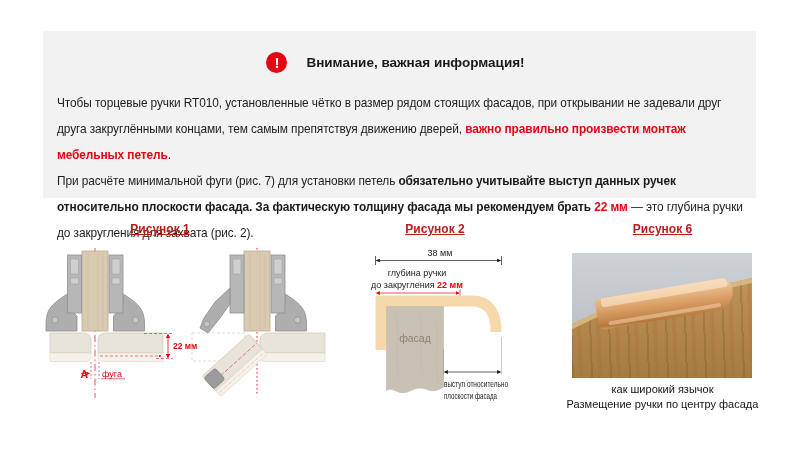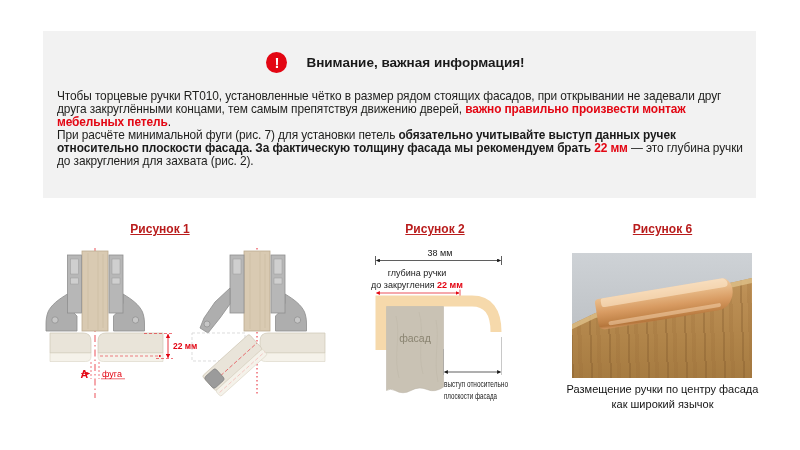--- a/index.html
+++ b/index.html
@@ -11,21 +11,21 @@
   .page{position:relative;width:800px;height:450px;background:#fff;overflow:hidden;}
 
   
   .notice{position:absolute;left:43px;top:31px;width:713px;height:167px;background:#f2f2f2;}
   .notice-head{display:flex;align-items:center;justify-content:center;gap:11px;padding-top:16px;}
   .warn{
     width:21px;height:21px;border-radius:50%;background:#e30613;color:#fff;
     font-weight:700;font-size:15px;line-height:21px;text-align:center;flex:0 0 auto;
   }
   .title{margin:8px;font-size:13.5px;font-weight:700;color:#1a1a1a;}
-  .notice-body{margin:12px 12px 0 14px;font-size:11.9px;line-height:13px;letter-spacing:-0.1px;text-align:left;}
+  .notice-body{margin:12px 12px 0 14px;font-size:11.9px;line-height:26px;letter-spacing:-0.1px;text-align:left;}
   .notice-body p{margin:0;}
   .b{font-weight:700;color:#1a1a1a;}
   .rb{font-weight:700;color:#e30613;}
 
   
   .cap{position:absolute;top:222px;font-size:12px;font-weight:700;color:#b91c1c;text-align:center;text-decoration:underline;}
 
   
   svg{font-family:"Liberation Sans","DejaVu Sans",sans-serif;}
   .fig1{position:absolute;left:40px;top:246px;}
@@ -159,17 +159,17 @@
     <text x="84" y="141" font-size="8.6" class="t-blk" textLength="64" lengthAdjust="spacingAndGlyphs">выступ относительно</text>
     <text x="84" y="153" font-size="8.6" class="t-blk" textLength="53" lengthAdjust="spacingAndGlyphs">плоскости фасада</text>
   </svg>
 
   <div class="photo">
     <div class="f3-wood"></div>
     <div class="f3-edge"></div>
     <div class="f3-handle"></div>
   </div>
   <div class="photo-cap">
+    <div>как широкий язычок</div>
     <div>Размещение ручки по центру фасада</div>
-    <div>как широкий язычок</div>
   </div>
 
 </div>
 
 </body></html>

